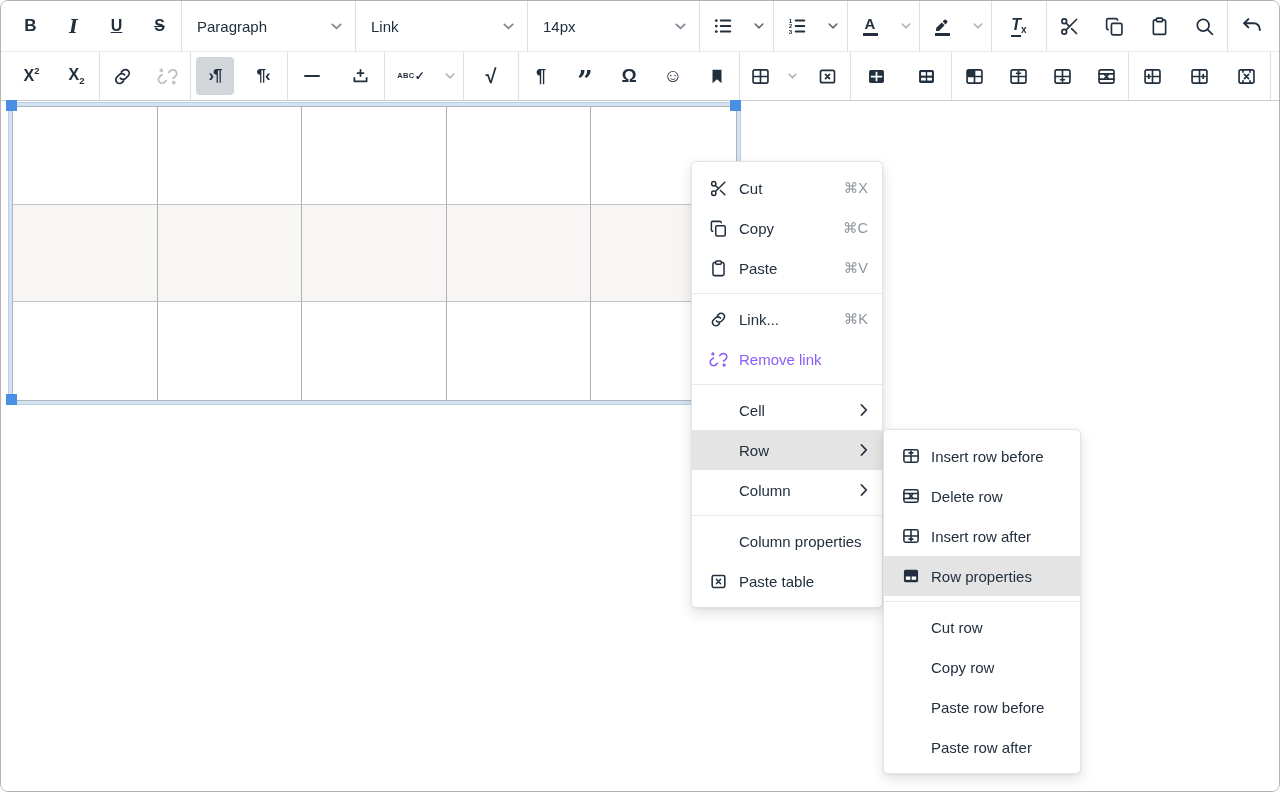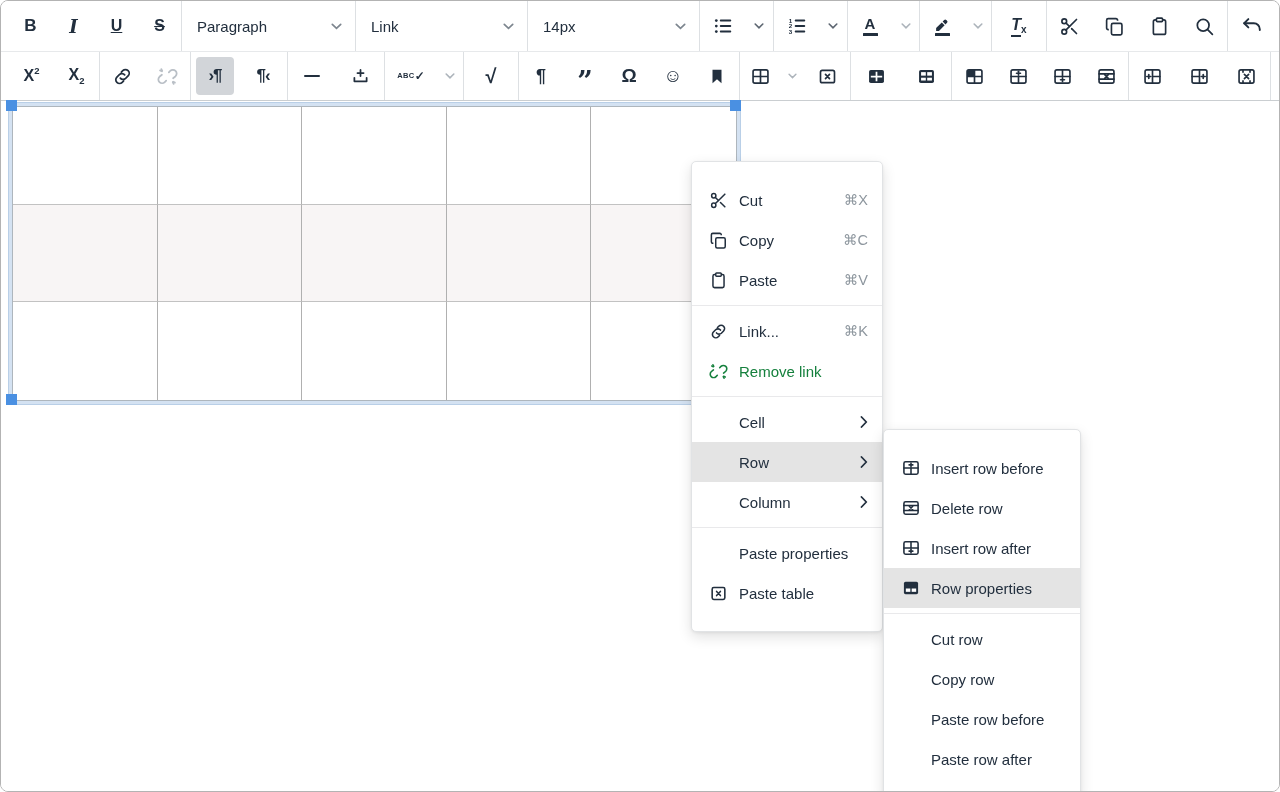--- a/index.html
+++ b/index.html
@@ -47,26 +47,26 @@
     grid-template-columns:repeat(5,1fr);grid-template-rows:repeat(3,1fr);
     background:#fff;border:1px solid #aeb6bd;box-shadow:0 0 0 3px #d4e2f2,0 0 0 4px #b9cfe7;z-index:1;}
   .cell{border-right:1px solid #b0b0b0;border-bottom:1px solid #c2c2c2;background:#fff;}
   .cell.lastc{border-right:none;}
   .cell.lastr{border-bottom:none;}
   .cell.selrow{background:#f8f5f5;}
   .handle{position:absolute;width:11px;height:11px;background:#4a90e2;z-index:2;}
 
   
   .menu{position:absolute;background:#fff;border:1px solid #e1e3e5;border-radius:5px;
-    box-shadow:0 5px 14px rgba(0,0,0,.12),0 1px 3px rgba(0,0,0,.06);padding:18px 0;box-sizing:border-box;}
+    box-shadow:0 5px 14px rgba(0,0,0,.12),0 1px 3px rgba(0,0,0,.06);padding:6px 0;box-sizing:border-box;}
   .mi{height:40px;display:flex;align-items:center;padding:0 14px 0 14px;box-sizing:border-box;}
   .mi.hl{background:#e4e4e4;}
   .mi-ic{width:25px;margin-right:8px;display:flex;align-items:center;justify-content:center;color:#222f3e;flex:0 0 25px;}
   .mi-label{font-size:15px;color:#222f3e;white-space:nowrap;}
-  .mi.disabled .mi-label,.mi.disabled .mi-ic{color:#15803d;}
+  .mi.disabled .mi-label,.mi.disabled .mi-ic{color:#8b5cf6;}
   .mi-short{margin-left:auto;font-size:14.5px;color:#8d969e;}
   .mi-arrow{margin-left:auto;display:flex;align-items:center;color:#222f3e;}
   .msep{border-top:1px solid #e9e9eb;margin:5px 0;}
 </style>
 </head>
 <body>
 
 <div class="window">
 
   <div class="tb tb1">
@@ -583,21 +583,21 @@
         <span class="mi-label">Column</span>
         <span class="mi-arrow">
             <svg width="8" height="12" viewBox="0 0 8 12" fill="none" stroke="currentColor" stroke-width="1.8" stroke-linecap="round" stroke-linejoin="round">
               <polyline points="1.5,1 6.3,6 1.5,11"></polyline>
             </svg>
           </span>
       </div>
       <div class="msep"></div>
       <div class="mi">
         <span class="mi-ic"></span>
-        <span class="mi-label">Paste properties</span>
+        <span class="mi-label">Column properties</span>
       </div>
       <div class="mi">
         <span class="mi-ic">
             <svg width="19" height="19" viewBox="0 0 24 24" fill="none" stroke="currentColor" stroke-width="2" stroke-linecap="round">
               <rect x="4" y="4.5" width="16" height="15" rx="2"></rect>
               <path d="M9.6 9.4l4.8 5.2M14.4 9.4l-4.8 5.2"></path>
             </svg>
           </span>
         <span class="mi-label">Paste table</span>
       </div>

